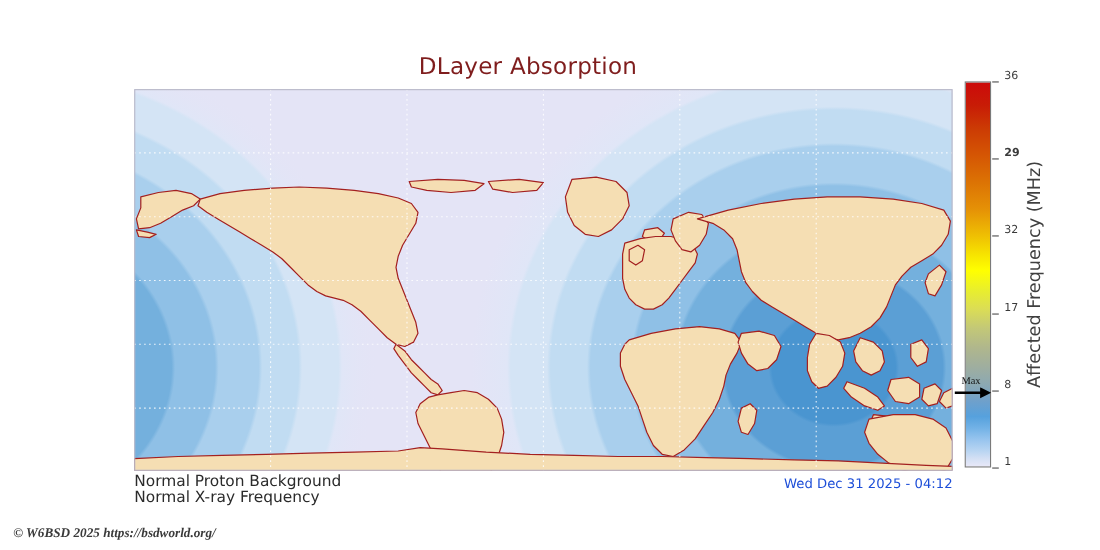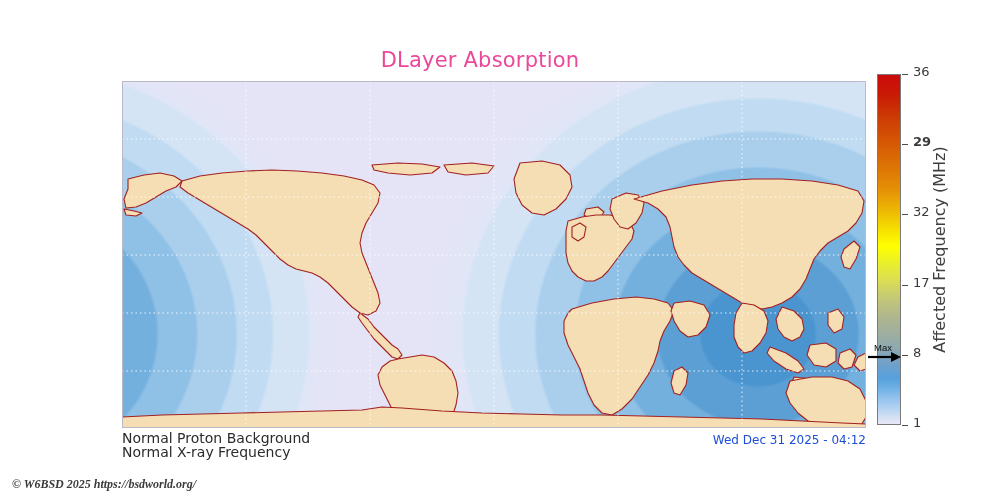--- a/index.html
+++ b/index.html
@@ -17,21 +17,21 @@
   }
 
   
   #chart-title {
     position: absolute;
     left: 0;
     top: 48px;
     width: 960px;
     text-align: center;
     font-size: 21px;
-    color: #ec4899;
+    color: #7f1d1d;
     letter-spacing: 0.2px;
     font-family: "DejaVu Sans", sans-serif;
   }
 
   
   #map-panel {
     position: absolute;
     left: 122px;
     top: 81px;
     width: 744px;
@@ -84,21 +84,21 @@
     position: absolute;
     left: 0; top: 0;
     width: 6px;
     height: 1px;
     background: #4d4d4d;
   }
   .cb-tick span {
     position: absolute;
     left: 11px;
     top: -9px;
-    font-size: 13px;
+    font-size: 10px;
     color: #3a3a3a;
     font-family: "DejaVu Sans", sans-serif;
     line-height: 1;
   }
 
   #cb-axis-label {
     position: absolute;
     left: 930px;
     top: 74px;
     width: 351px;
@@ -120,21 +120,21 @@
     top: 343px;
     width: 40px;
     height: 22px;
   }
   #max-annotation .max-text {
     position: absolute;
     left: 7px;
     top: 0px;
     font-size: 9.5px;
     color: #111111;
-    font-family: Liberation Sans, sans-serif;
+    font-family: Liberation Serif, serif;
     line-height: 1;
   }
   #max-annotation svg {
     position: absolute;
     left: 0; top: 9px;
   }
 
   
   .note-line {
     position: absolute;

